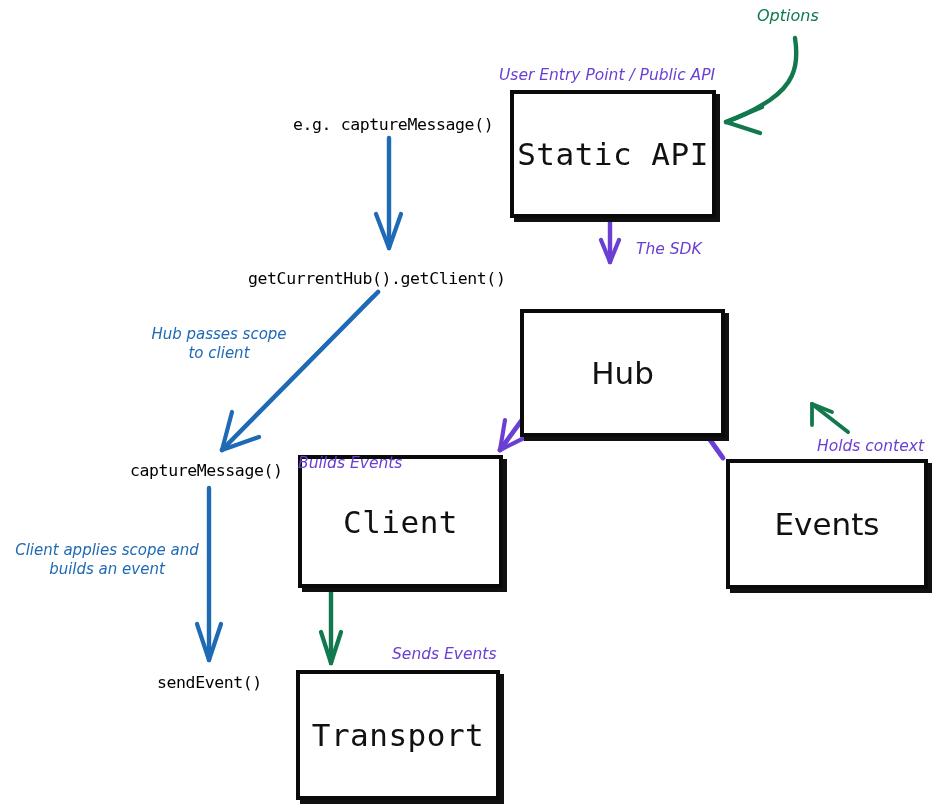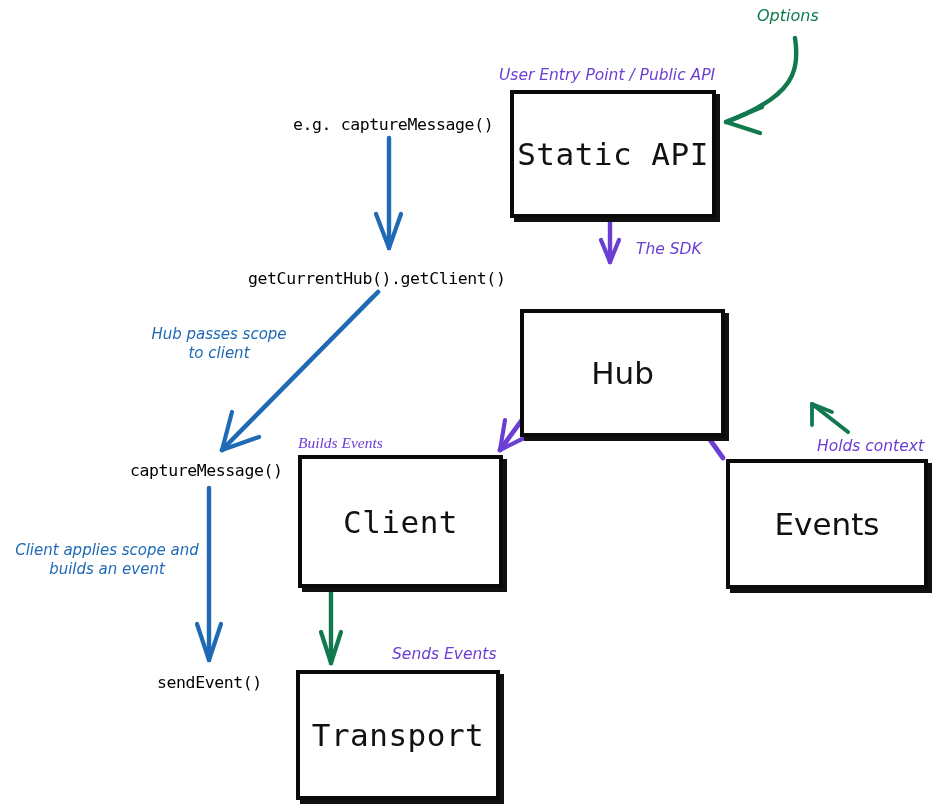--- a/index.html
+++ b/index.html
@@ -185,21 +185,21 @@
 
   <div class="ann ann-hand-purple" style="left:636px; top:240px;">The SDK</div>
 
   <div class="ann ann-code" style="left:248px; top:269px;">getCurrentHub().getClient()</div>
 
   <div class="ann ann-hand-blue" style="left:144px; top:325px; width:150px;">Hub passes scope
 to client</div>
 
   <div class="ann ann-code" style="left:130px; top:461px;">captureMessage()</div>
 
-  <div class="ann ann-hand-purple" style="left:298px; top:433px;font-family:Liberation Serif, serif;">Builds Events</div>
+  <div class="ann ann-hand-purple" style="left:298px; top:454px;">Builds Events</div>
 
   <div class="ann ann-hand-blue" style="left:8px; top:541px; width:198px;">Client applies scope and
 builds an event</div>
 
   <div class="ann ann-code" style="left:157px; top:673px;">sendEvent()</div>
 
   <div class="ann ann-hand-purple" style="left:392px; top:645px;">Sends Events</div>
 
   <div class="ann ann-hand-purple" style="left:817px; top:437px;">Holds context</div>
 

